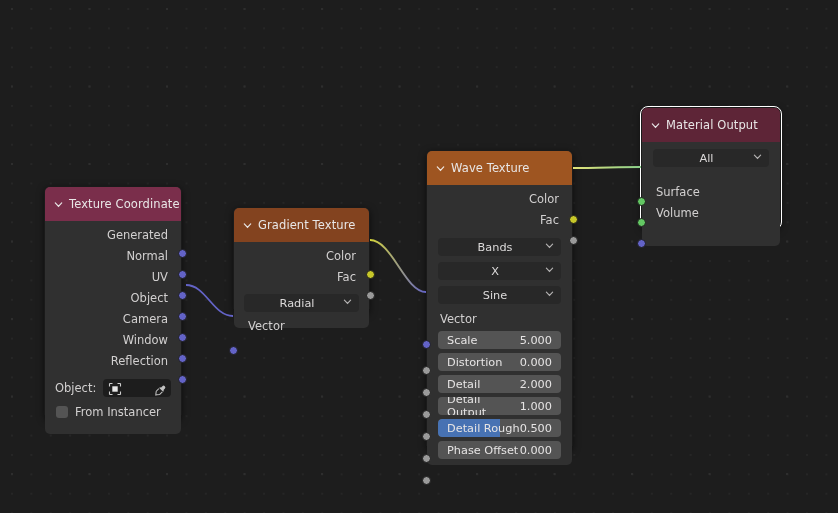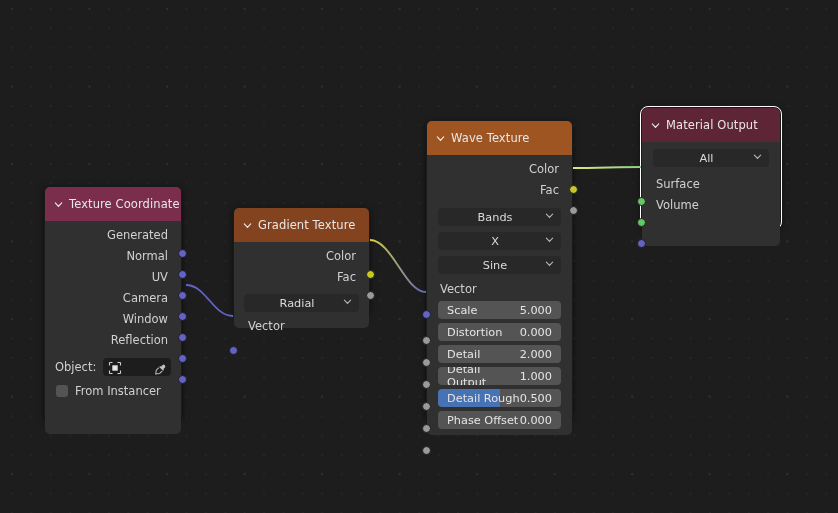--- a/index.html
+++ b/index.html
@@ -198,20 +198,23 @@
       <div class="row out">
         <span>Normal</span>
       </div>
       <div class="socket sock-vector" style="left:133px; top:49px;"></div>
 
       <div class="row out">
         <span>UV</span>
       </div>
       <div class="socket sock-vector" style="left:133px; top:70px;"></div>
 
+      <div class="row out">
+        <span>Object</span>
+      </div>
       <div class="socket sock-vector" style="left:133px; top:91px;"></div>
 
       <div class="row out">
         <span>Camera</span>
       </div>
       <div class="socket sock-vector" style="left:133px; top:112px;"></div>
 
       <div class="row out">
         <span>Window</span>
       </div>
@@ -279,21 +282,21 @@
         </div>
       </div>
 
       <div class="row in" style="margin-top:3px;">
         <span>Vector</span>
       </div>
       <div class="socket sock-vector" style="left:-5px; top:104px;"></div>
     </div>
   </div>
 
-  <div class="node" id="node-wave" style="left:426px; top:120px; width:147px; height:300px;">
+  <div class="node" id="node-wave" style="left:426px; top:150px; width:147px; height:300px;">
     <div class="node-header" style="background:#9e5521;">
       <span class="collapse-chevron">
         <svg viewBox="0 0 12 12" width="11" height="11">
             <path d="M2.5 4.3 L6 8 L9.5 4.3" fill="none" stroke="#f0e9e4" stroke-width="1.3" stroke-linecap="round"></path>
           </svg>
       </span>
       <span>Wave Texture</span>
     </div>
     <div class="node-body" style="height:277px; padding-top:3px;">
 
@@ -396,21 +399,21 @@
         <div class="dropdown">
           <span class="dd-label">All</span>
           <span class="dd-chev">
             <svg viewBox="0 0 12 12" width="11" height="11">
                 <path d="M2.6 4.6 L6 8 L9.4 4.6" fill="none" stroke="#cfcdcd" stroke-width="1.25" stroke-linecap="round"></path>
               </svg>
           </span>
         </div>
       </div>
 
-      <div class="row in" style="margin-top:6px;text-align:center;">
+      <div class="row in" style="margin-top:14px;text-align:center;">
         <span>Surface</span>
       </div>
       <div class="socket sock-shader" style="left:-5px; top:55px;"></div>
 
       <div class="row in">
         <span>Volume</span>
       </div>
       <div class="socket sock-shader" style="left:-5px; top:76px;"></div>
 
       <div class="socket sock-vector" style="left:-5px; top:97px;"></div>

